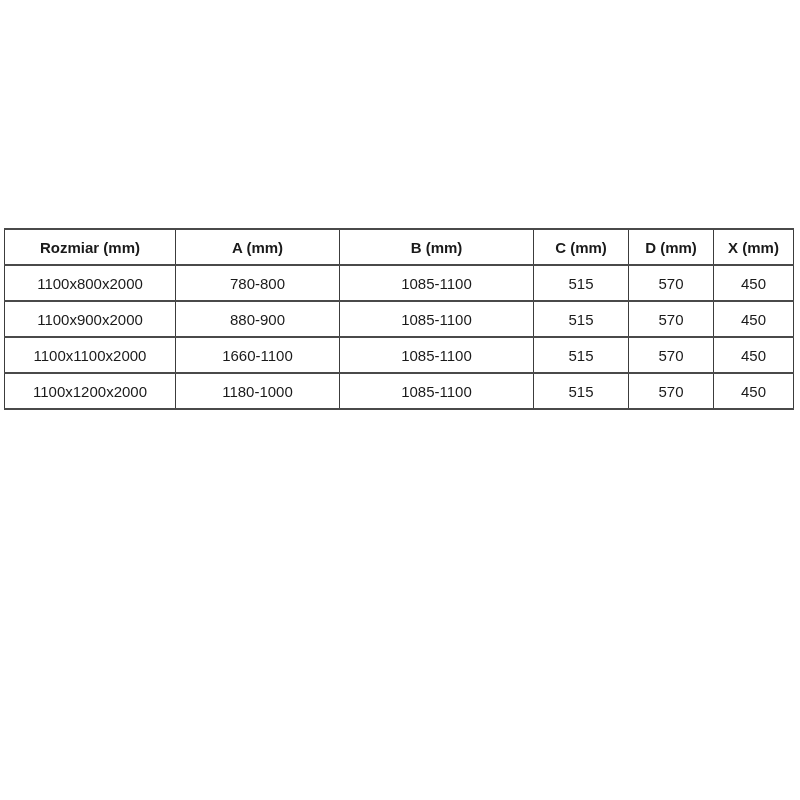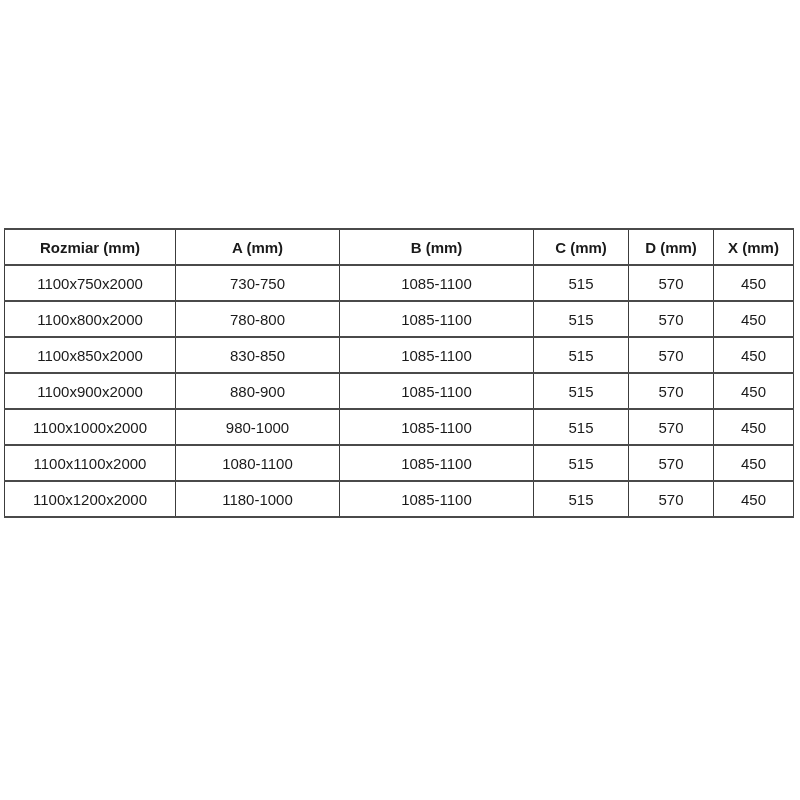--- a/index.html
+++ b/index.html
@@ -71,62 +71,38 @@
         <th>Rozmiar (mm)</th>
         <th>A (mm)</th>
         <th>B (mm)</th>
         <th>C (mm)</th>
         <th>D (mm)</th>
         <th>X (mm)</th>
       </tr>
     </thead>
     <tbody>
       <tr>
-        <td>1100x750x2000</td>
-        <td>730-750</td>
-        <td>1085-1100</td>
-        <td>515</td>
-        <td>570</td>
-        <td>450</td>
-      </tr>
-      <tr>
         <td>1100x800x2000</td>
         <td>780-800</td>
-        <td>1085-1100</td>
-        <td>515</td>
-        <td>570</td>
-        <td>450</td>
-      </tr>
-      <tr>
-        <td>1100x850x2000</td>
-        <td>830-850</td>
         <td>1085-1100</td>
         <td>515</td>
         <td>570</td>
         <td>450</td>
       </tr>
       <tr>
         <td>1100x900x2000</td>
         <td>880-900</td>
         <td>1085-1100</td>
         <td>515</td>
         <td>570</td>
         <td>450</td>
       </tr>
       <tr>
-        <td>1100x1000x2000</td>
-        <td>980-1000</td>
-        <td>1085-1100</td>
-        <td>515</td>
-        <td>570</td>
-        <td>450</td>
-      </tr>
-      <tr>
         <td>1100x1100x2000</td>
-        <td>1080-1100</td>
+        <td>1660-1100</td>
         <td>1085-1100</td>
         <td>515</td>
         <td>570</td>
         <td>450</td>
       </tr>
       <tr>
         <td>1100x1200x2000</td>
         <td>1180-1000</td>
         <td>1085-1100</td>
         <td>515</td>

